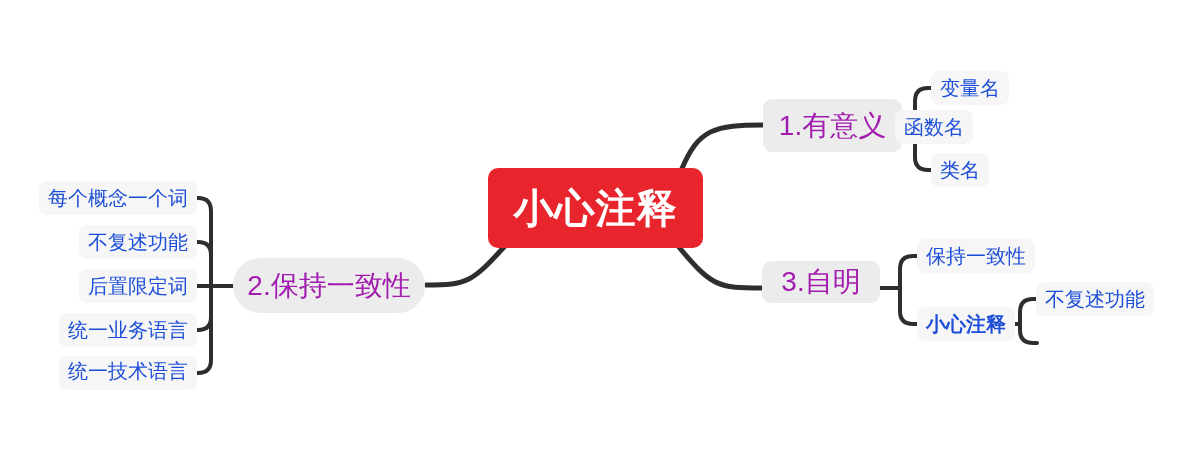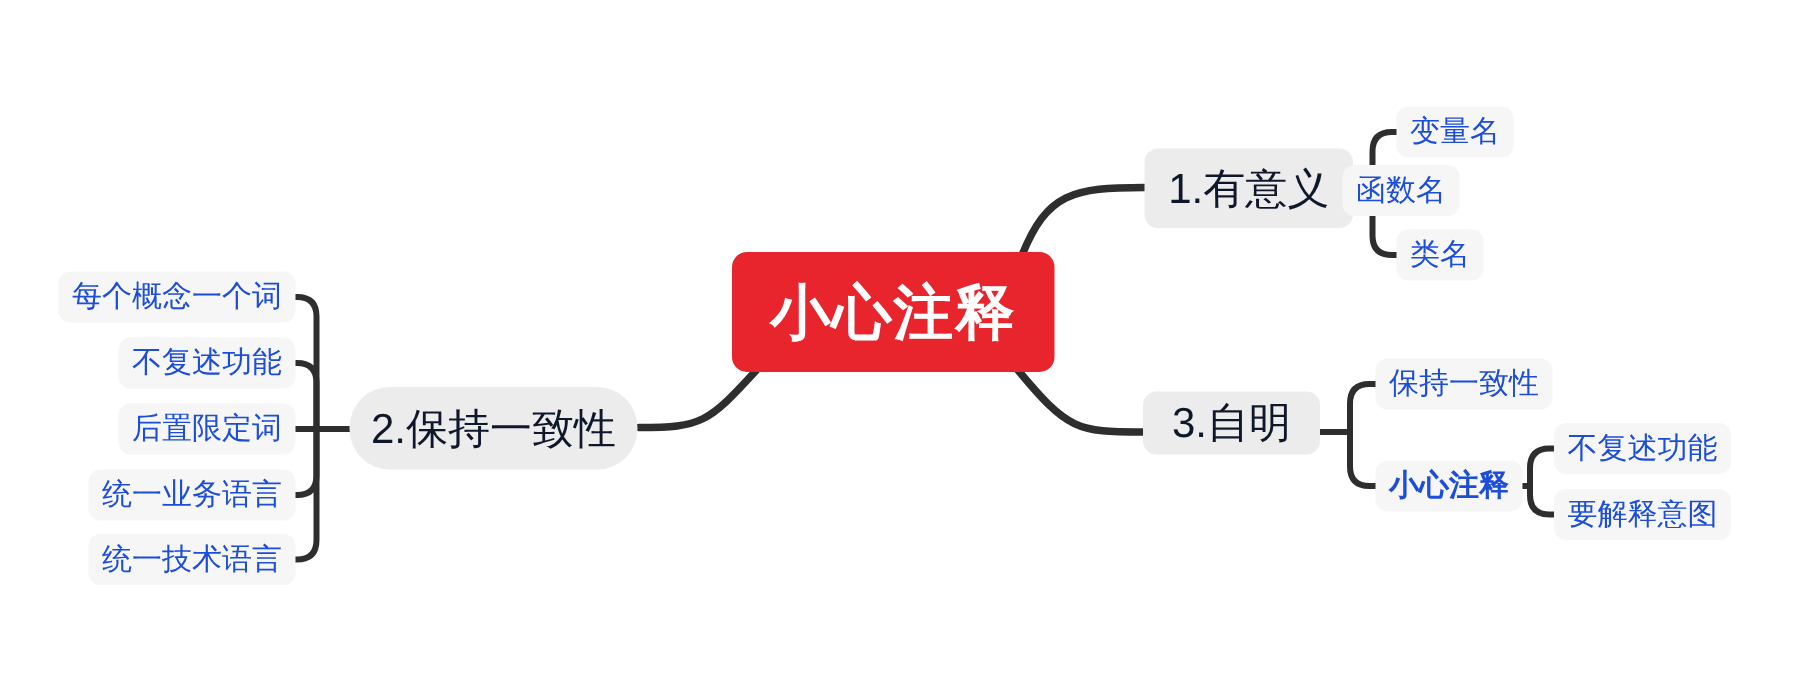--- a/index.html
+++ b/index.html
@@ -31,21 +31,21 @@
   .node.root {
     background: #e8252d;
     color: #ffffff;
     font-size: 40px;
     font-weight: bold;
     border-radius: 10px;
     letter-spacing: 1px;
   }
   .node.branch {
     background: #ececec;
-    color: #0f172a;
+    color: #a21caf;
     font-size: 28px;
     border-radius: 9px;
     padding: 0 12px;
   }
   .node.leaf {
     background: #f6f6f6;
     color: #1d4ed8;
     font-size: 20px;
     line-height: 26px;
     border-radius: 8px;
@@ -96,21 +96,20 @@
   <div class="node branch" style="left:763px; top:99px; width:139px; height:53px;">1.有意义</div>
   <div class="node leaf" style="left:931px; top:71px;">变量名</div>
   <div class="node leaf" style="left:895px; top:110px;text-align:right;">函数名</div>
   <div class="node leaf" style="left:931px; top:153px;">类名</div>
 
   <div class="node branch" style="left:233px; top:258px; width:192px; height:55px;border-radius:27px;">2.保持一致性</div>
   <div class="node leaf" style="right:1000px; top:181px;">每个概念一个词</div>
   <div class="node leaf" style="right:1000px; top:225px;">不复述功能</div>
   <div class="node leaf" style="right:1000px; top:269px;">后置限定词</div>
   <div class="node leaf" style="right:1000px; top:313px;">统一业务语言</div>
-  <div class="node leaf" style="right:1000px; top:356px;">统一技术语言</div>
+  <div class="node leaf" style="right:1000px; top:356px;font-family:Liberation Mono, monospace;">统一技术语言</div>
 
   <div class="node branch" style="left:762px; top:261px; width:118px; height:42px;">3.自明</div>
   <div class="node leaf" style="left:917px; top:239px;">保持一致性</div>
   <div class="node leaf" style="left:917px; top:307px;font-weight:bold;">小心注释</div>
   <div class="node leaf" style="left:1036px; top:282px;">不复述功能</div>
-  <div class="node leaf" style="left:1036px; top:326px;">要解释意图</div>
 
 </div>
 
 </body></html>

